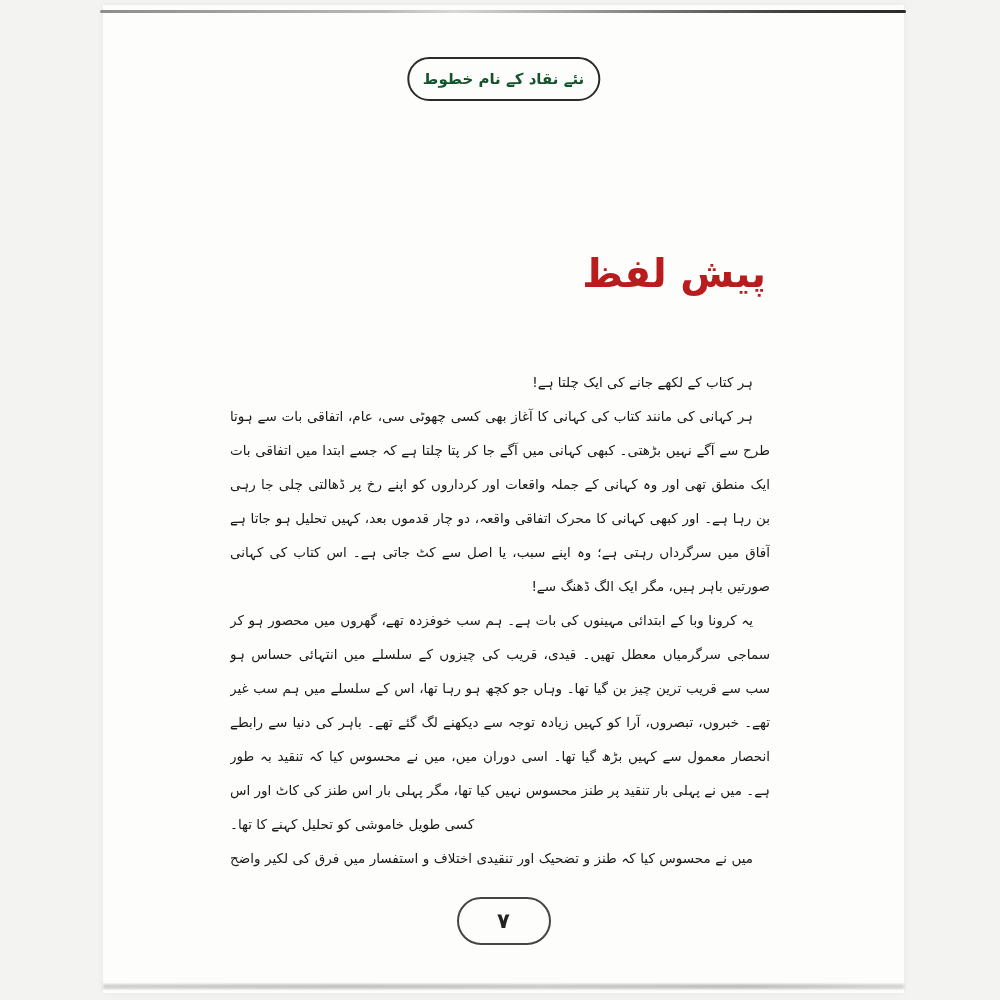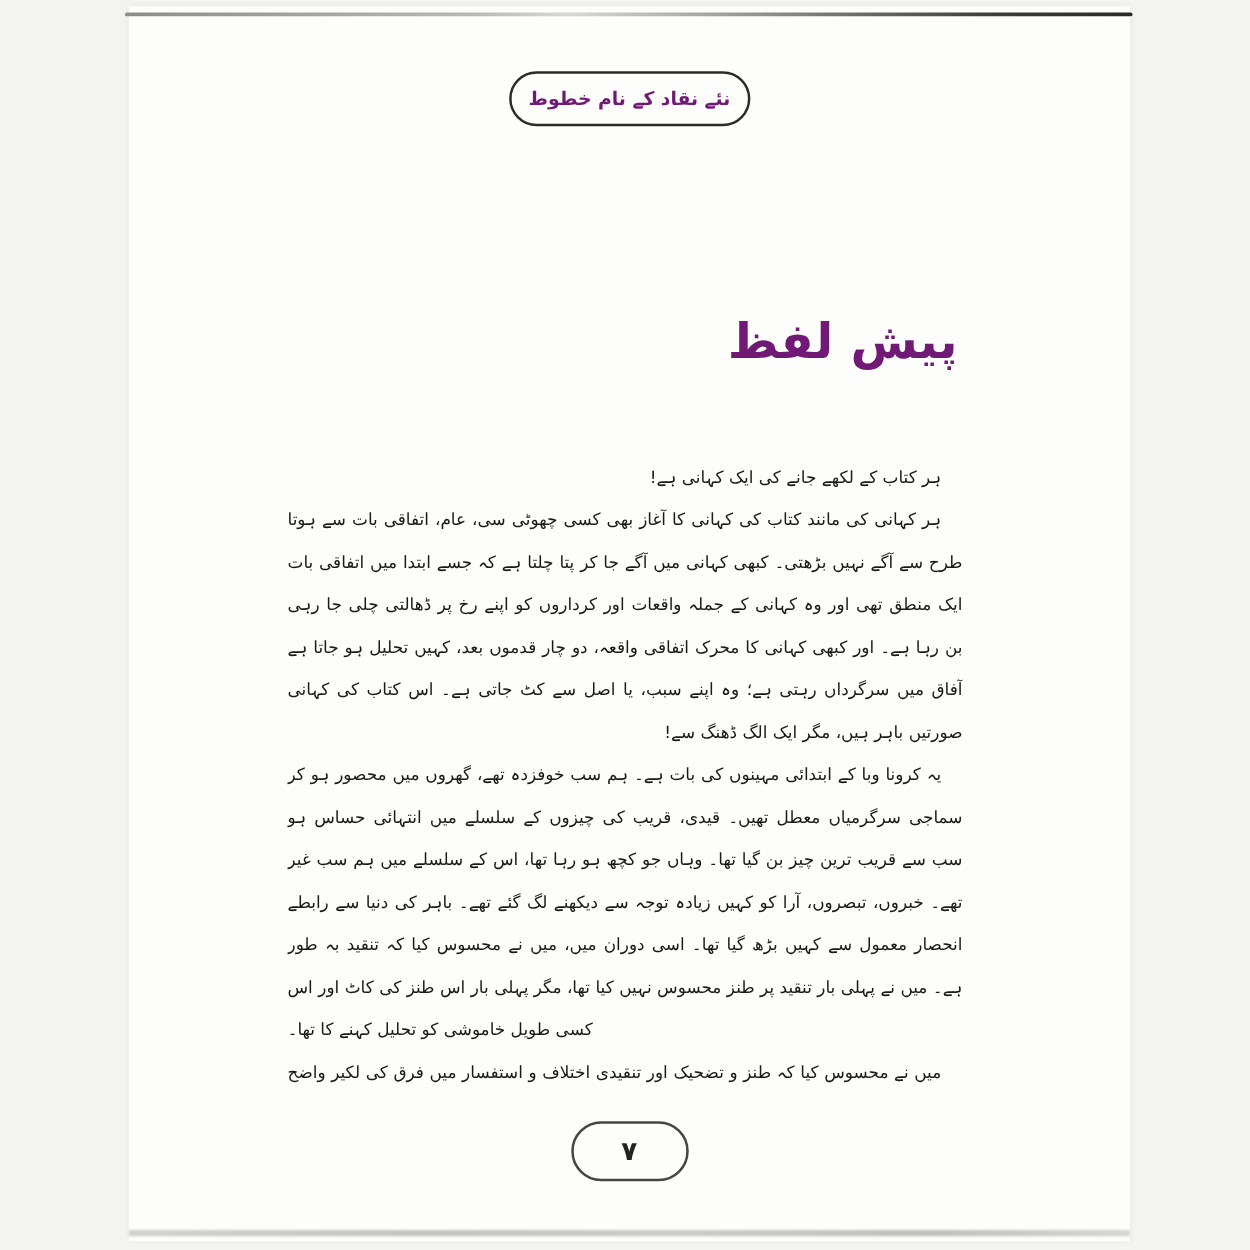--- a/index.html
+++ b/index.html
@@ -46,31 +46,31 @@
     min-width: 168px; height: 44px;
     border: 2px solid #2b2b29;
     border-radius: 24px;
     display: flex; align-items: center; justify-content: center;
     padding: 0 14px;
     background: #fdfdfc;
   }
   .ornament-text {
     font-size: 15px;
     font-weight: bold;
-    color: #701a75;
+    color: #14532d;
     letter-spacing: -0.5px;
     white-space: nowrap;
     direction: rtl;
   }
   .chapter-title {
     position: absolute;
     top: 246px; right: 138px;
     font-size: 39px;
     font-weight: bold;
-    color: #701a75;
+    color: #b91c1c;
     direction: rtl;
     white-space: nowrap;
   }
   .body-block {
     position: absolute;
     top: 360px; right: 134px;
     width: 540px;
     direction: rtl;
     color: #191917;
   }
@@ -111,21 +111,21 @@
 
     <div class="scan-line-top"></div>
 
     <div class="ornament">
       <span class="ornament-text">نئے نقاد کے نام خطوط</span>
     </div>
 
     <div class="chapter-title">پیش لفظ</div>
 
     <div class="body-block">
-      <div class="text-line para-start end-right">ہر کتاب کے لکھے جانے کی ایک کہانی ہے!</div>
+      <div class="text-line para-start end-right">ہر کتاب کے لکھے جانے کی ایک چلتا ہے!</div>
       <div class="text-line para-start">ہر کہانی کی مانند کتاب کی کہانی کا آغاز بھی کسی چھوٹی سی، عام، اتفاقی بات سے ہوتا ہے۔ ہر کہانی، ایک ہی</div>
       <div class="text-line">طرح سے آگے نہیں بڑھتی۔ کبھی کہانی میں آگے جا کر پتا چلتا ہے کہ جسے ابتدا میں اتفاقی بات سمجھا گیا تھا، اس کی با قاعدہ</div>
       <div class="text-line">ایک منطق تھی اور وہ کہانی کے جملہ واقعات اور کرداروں کو اپنے رخ پر ڈھالتی چلی جا رہی ہے۔ ایک بیج تھا، جو درخت</div>
       <div class="text-line">بن رہا ہے۔ اور کبھی کہانی کا محرک اتفاقی واقعہ، دو چار قدموں بعد، کہیں تحلیل ہو جاتا ہے اور کہانی بالکل نئے، غیر متوقع</div>
       <div class="text-line">آفاق میں سرگرداں رہتی ہے؛ وہ اپنے سبب، یا اصل سے کٹ جاتی ہے۔ اس کتاب کی کہانی میں، کہانی کی یہ دونوں</div>
       <div class="text-line end-right">صورتیں باہر ہیں، مگر ایک الگ ڈھنگ سے!</div>
       <div class="text-line para-start">یہ کرونا وبا کے ابتدائی مہینوں کی بات ہے۔ ہم سب خوفزدہ تھے، گھروں میں محصور ہو کر رہ گئے تھے۔ عملی،</div>
       <div class="text-line">سماجی سرگرمیاں معطل تھیں۔ قیدی، قریب کی چیزوں کے سلسلے میں انتہائی حساس ہو جاتے ہیں۔ برقی، سماجی میڈیا ہماری</div>
       <div class="text-line">سب سے قریب ترین چیز بن گیا تھا۔ وہاں جو کچھ ہو رہا تھا، اس کے سلسلے میں ہم سب غیر معمولی طور پر حساس ہو گئے</div>
       <div class="text-line">تھے۔ خبروں، تبصروں، آرا کو کہیں زیادہ توجہ سے دیکھنے لگ گئے تھے۔ باہر کی دنیا سے رابطے کے اس ذریعے پر ہمارا</div>

